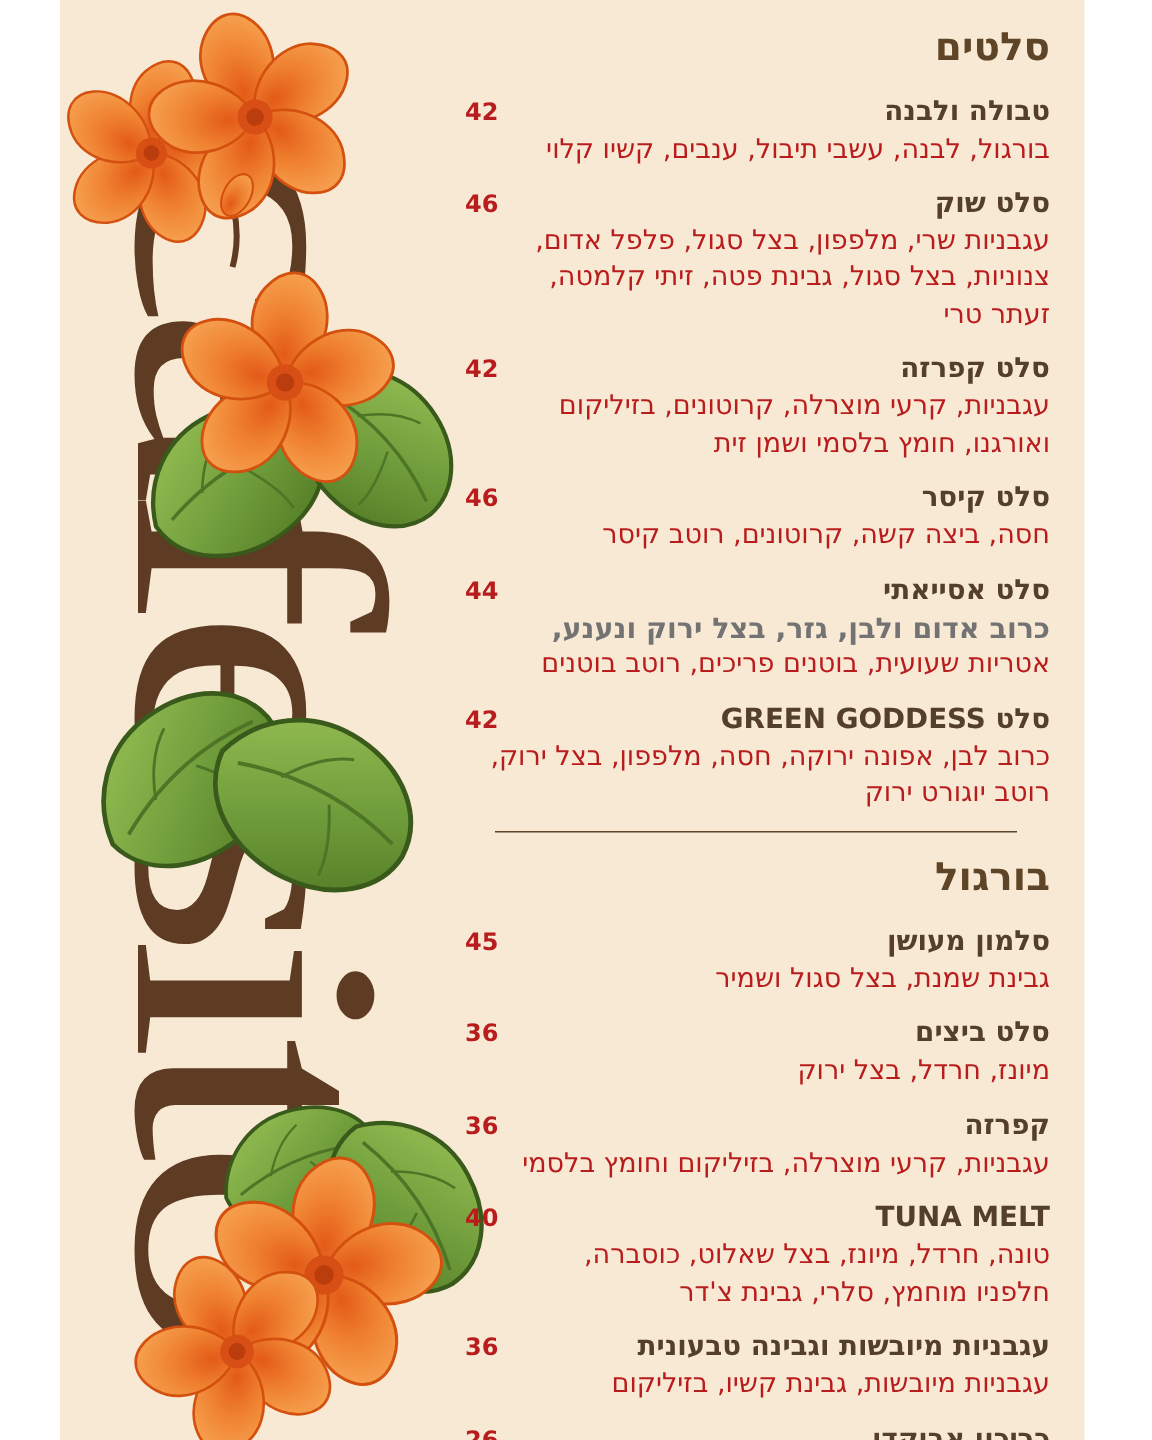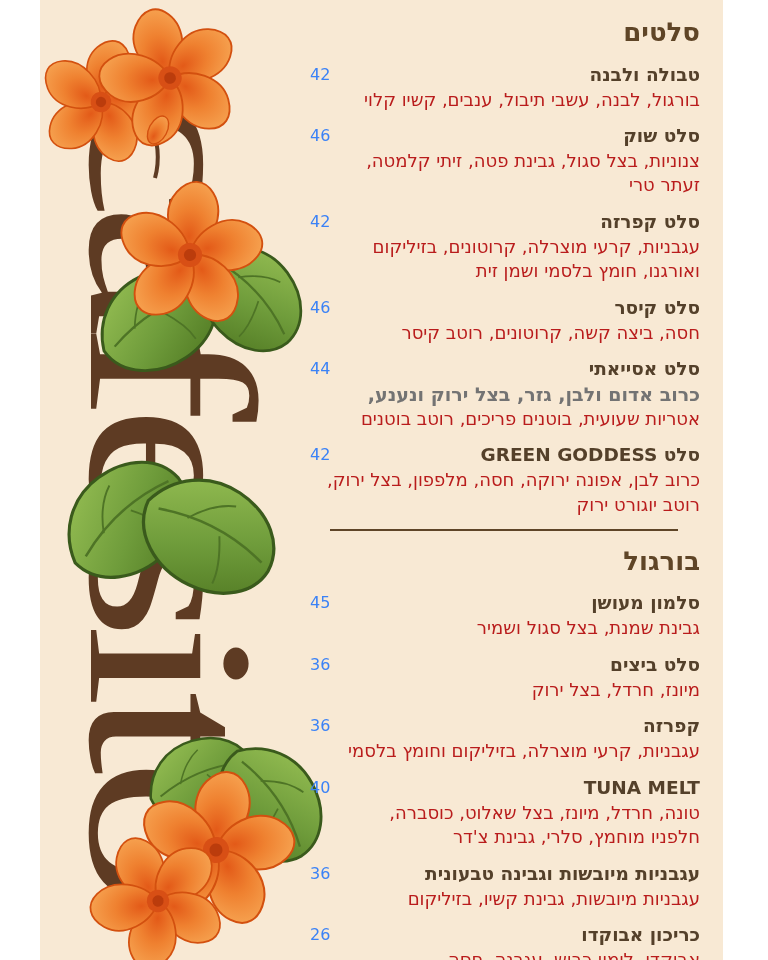--- a/index.html
+++ b/index.html
@@ -27,21 +27,21 @@
     position:absolute;top:18px;right:68px;width:392px;
     direction:rtl;text-align:right;
   }
   .sec-title{
     font-size:26px;font-weight:bold;color:#5f4527;
     margin:0 0 16px 0;line-height:1.1;
   }
   .item{margin-bottom:12px;}
   .row{display:flex;justify-content:space-between;align-items:flex-start;}
   .name{font-size:18.5px;font-weight:bold;color:#54402a;line-height:1.35;}
-  .price{font-size:16px;font-weight:normal;color:#3b82f6;line-height:1.55;padding-left:2px;}
+  .price{font-size:16px;font-weight:bold;color:#b91c1c;line-height:1.55;padding-left:2px;}
   .desc{font-size:18px;color:#b91c1c;line-height:1.36;}
   .desc.emph{font-size:19px;font-weight:bold;color:#737373;line-height:1.3;}
   .divider{
     height:1.5px;background:#5f4527;width:348px;
     margin:12px auto 16px auto;border:none;
   }
 </style>
 </head>
 <body>
 
@@ -125,20 +125,21 @@
         <span class="price">42</span>
       </div>
       <div class="desc">בורגול, לבנה, עשבי תיבול, ענבים, קשיו קלוי</div>
     </div>
 
     <div class="item">
       <div class="row">
         <span class="name">סלט שוק</span>
         <span class="price">46</span>
       </div>
+      <div class="desc">עגבניות שרי, מלפפון, בצל סגול, פלפל אדום,</div>
       <div class="desc">צנוניות, בצל סגול, גבינת פטה, זיתי קלמטה,</div>
       <div class="desc">זעתר טרי</div>
     </div>
 
     <div class="item">
       <div class="row">
         <span class="name">סלט קפרזה</span>
         <span class="price">42</span>
       </div>
       <div class="desc">עגבניות, קרעי מוצרלה, קרוטונים, בזיליקום</div>

